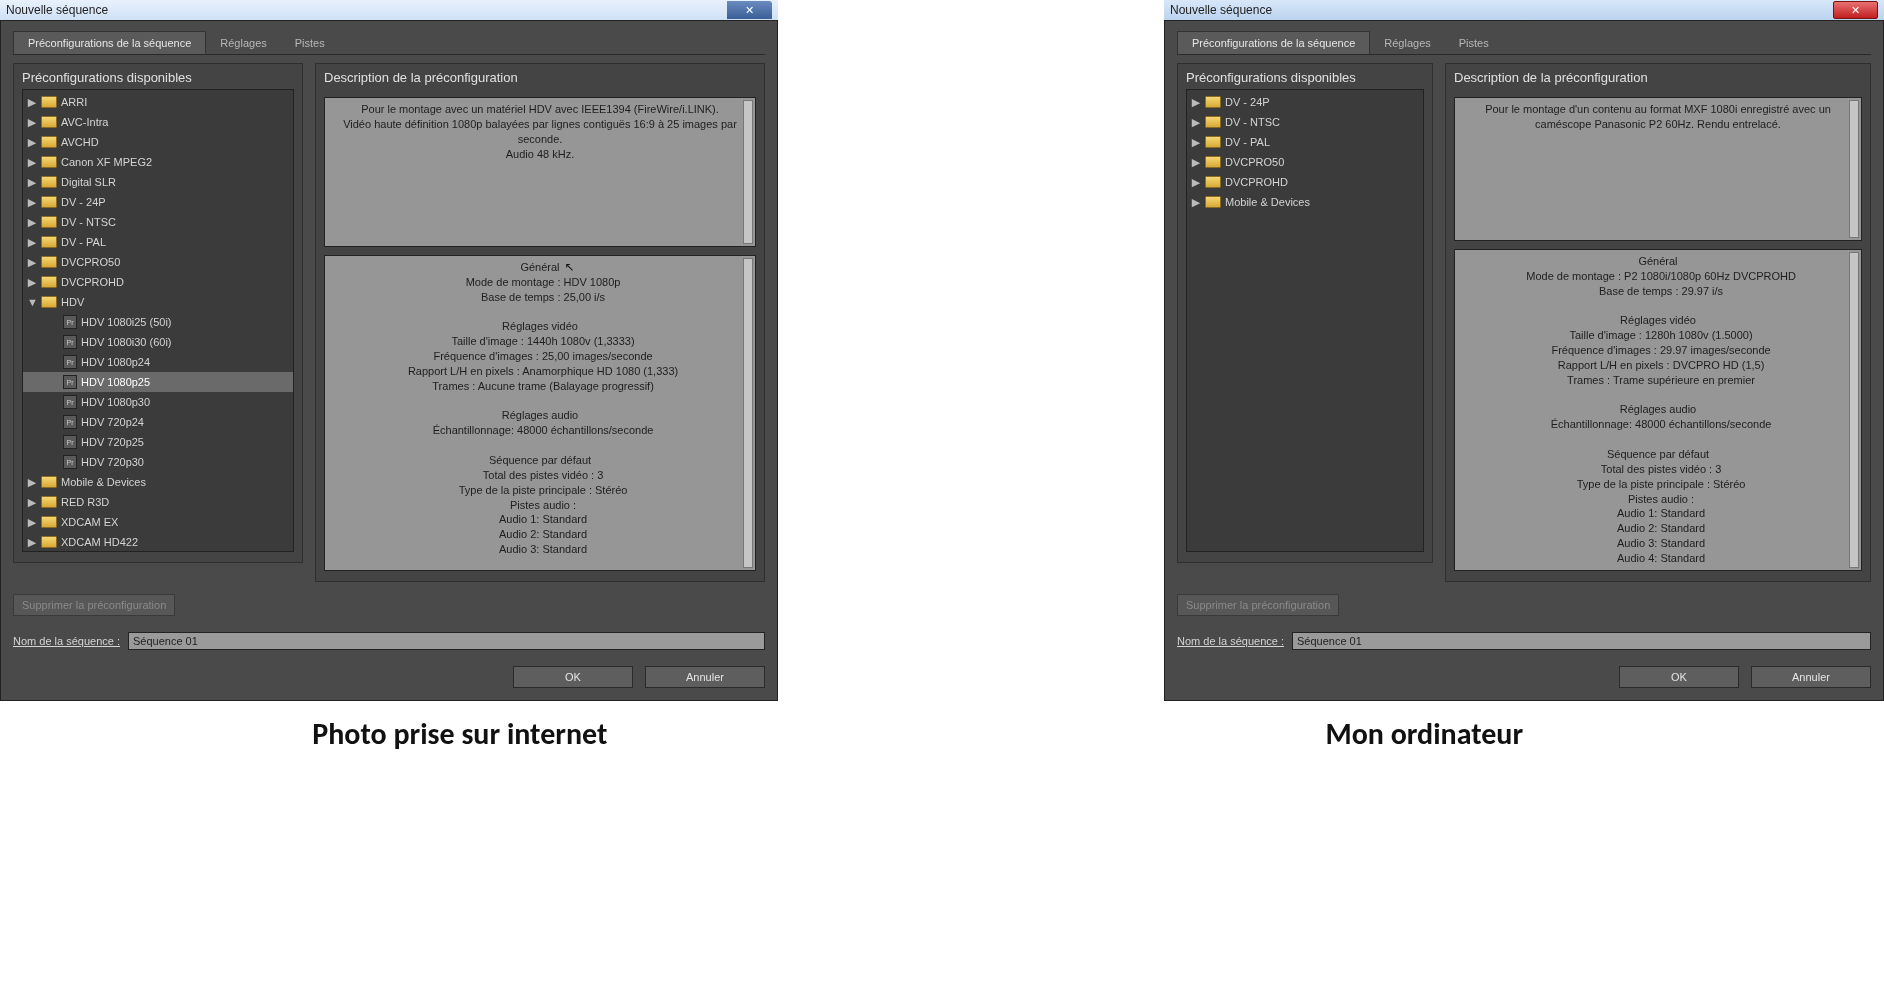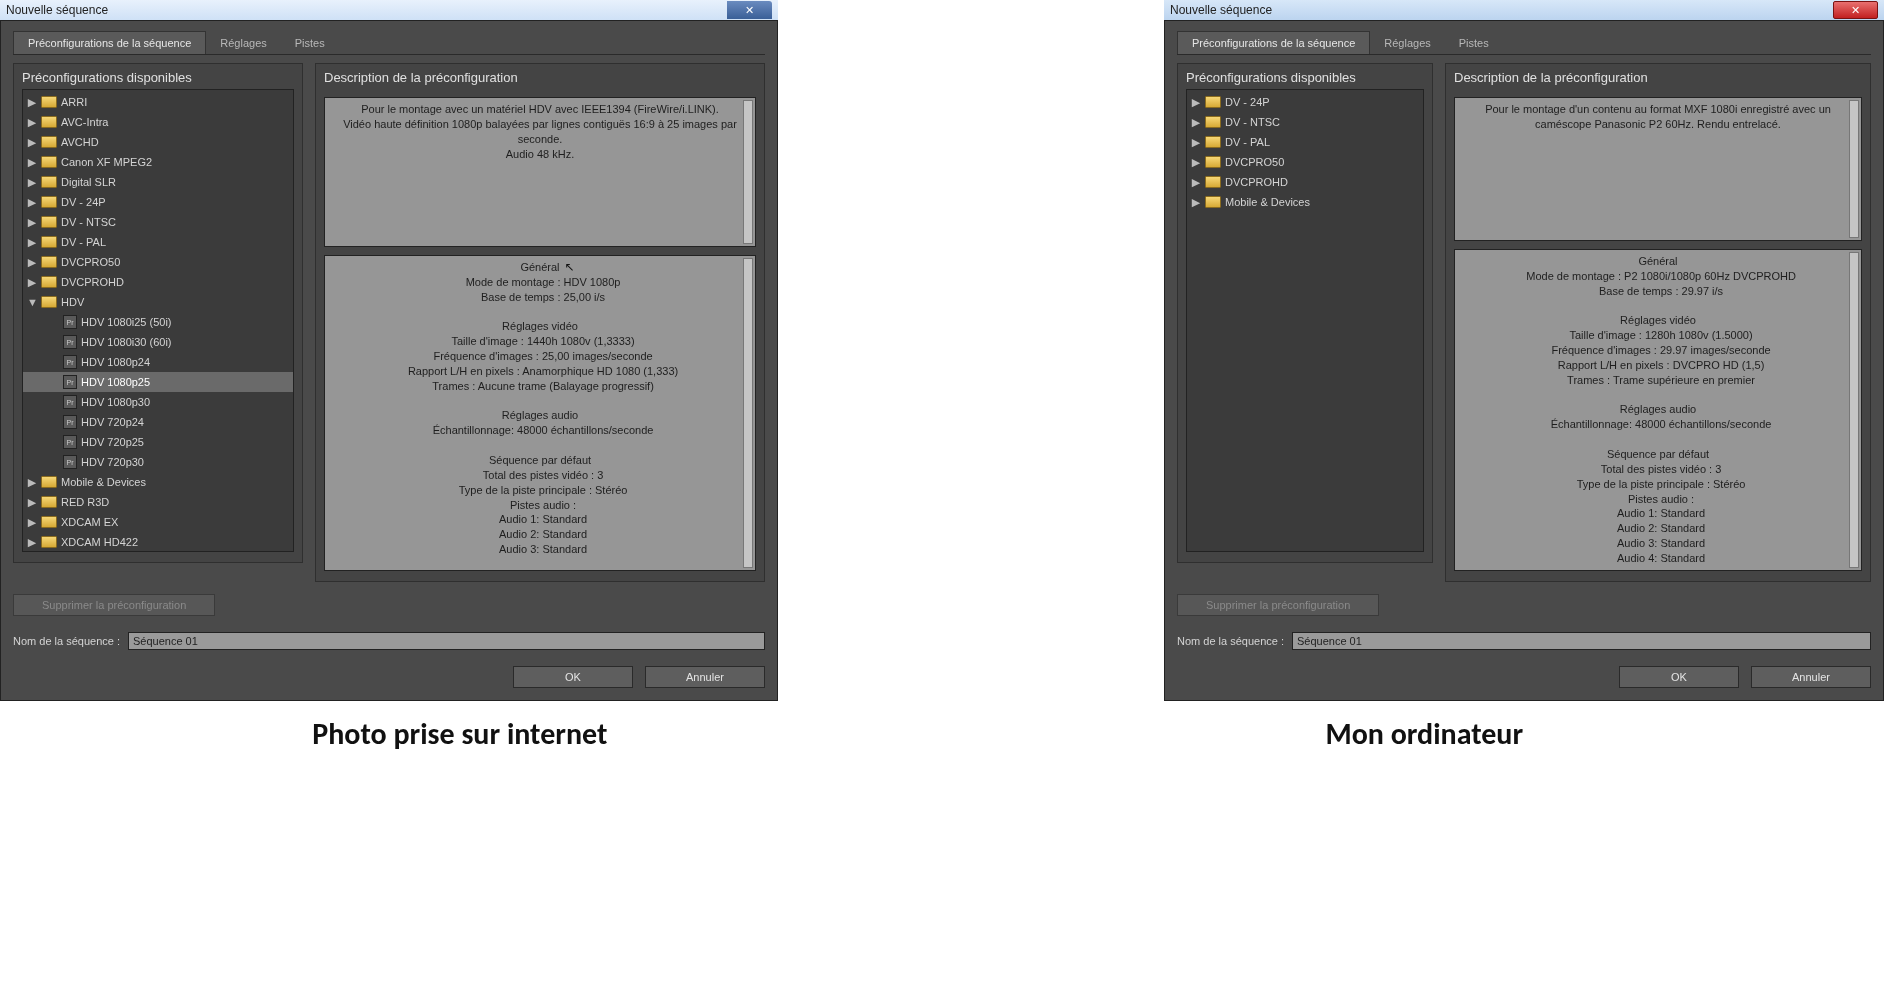--- a/index.html
+++ b/index.html
@@ -32,23 +32,23 @@
   .foldericon { width:16px; height:12px; background:linear-gradient(#f6d776,#d6a935); border:1px solid #8a6b1f; border-radius:1px;}
   .preseticon { width:14px; height:14px; background:#5a5a5a; border:1px solid #222; display:inline-flex; align-items:center; justify-content:center; font-size:7px; color:#ccc;}
   .indent2 { padding-left:40px;}
   .txtarea { background:#969696; color:#1e1e1e; border:1px solid #222; padding:4px 6px; font-size:11px; line-height:1.35; white-space:pre-wrap; position:relative; overflow:auto;}
   .txtarea.gray { background:#969696;text-align:center;}
   .scrollbarfake { position:absolute; top:2px; right:2px; bottom:2px; width:10px; background:#c5c5c5; border:1px solid #777;}
   .txtarea.top { height:150px;}
   .panel.right .txtarea.top { height:144px;}
   .txtarea.bot { flex:1; min-height:300px;}
   .delbtn-row { padding:4px 0;}
-  .delbtn { background:#575757; color:#8a8a8a; border:1px solid #3a3a3a; padding:4px 28px; font-size:11px; }
+  .delbtn { background:#575757; color:#8a8a8a; border:1px solid #3a3a3a; padding:4px 8px; font-size:11px; }
   .namerow { display:flex; align-items:center; gap:8px; padding:4px 0;}
-  .namelabel { color:#d4d4d4; font-size:11px;}
+  .namelabel { color:#d4d4d4; font-size:11px;text-decoration:underline;}
   .nameinput { flex:1; height:18px; background:#9a9a9a; color:#1f1f1f; border:1px solid #222; padding:0 4px; font-size:11px;}
   .btnrow { display:flex; justify-content:flex-end; gap:12px; padding:4px 0 0 0;}
   .dlgbtn { width:120px; height:22px; background:#5e5e5e; color:#e4e4e4; border:1px solid #2a2a2a; font-size:11px; cursor:pointer; display:flex; align-items:center; justify-content:center;}
   .captions { display:flex; width:1884px; padding:14px 0;gap:45px;}
   .caption { flex:1; text-align:center; font-size:30px; font-weight:700; color:#111; font-family:Calibri, sans-serif;}
   .cursor-ptr { position:absolute; font-size:12px; color:#111; left:44px; top:-2px;}
 </style>
 </head>
 <body>
 

